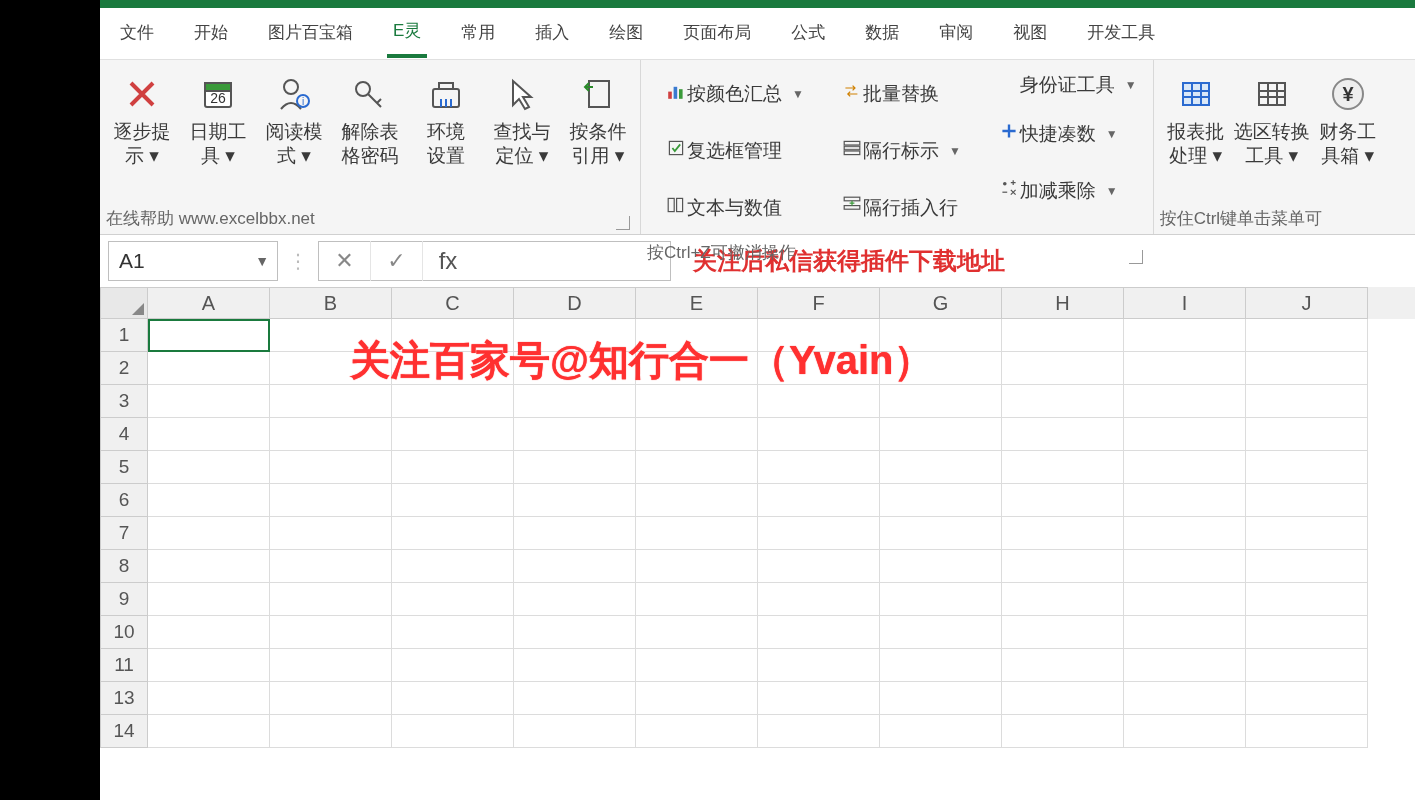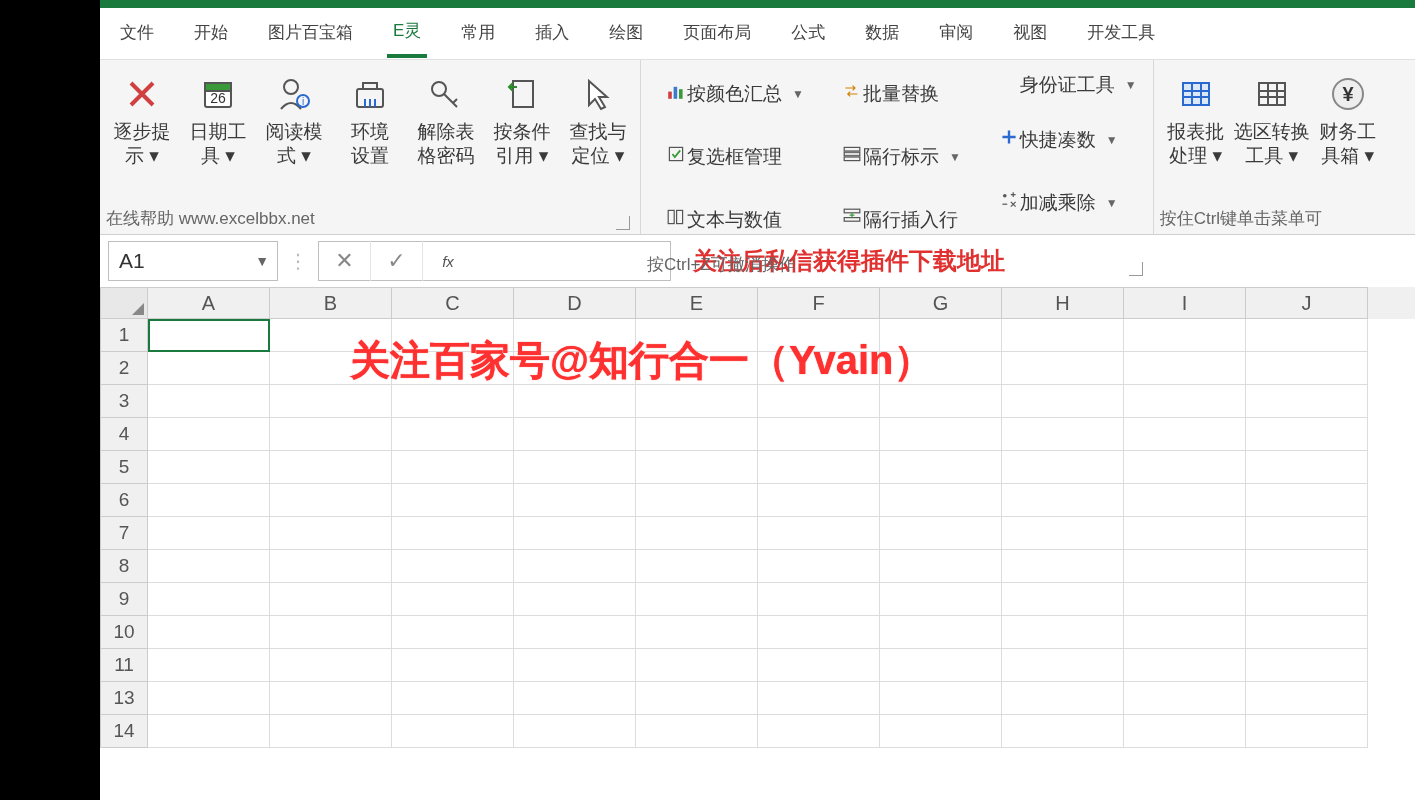--- a/index.html
+++ b/index.html
@@ -10,32 +10,32 @@
 .tab { font-size:17px; color:#444; cursor:pointer; padding:10px 6px 12px; }
 .tab.active { color:#1a7a3e; font-weight:500; border-bottom:4px solid #1a7a3e; }
 .ribbon { display:flex; height:175px; background:#f5f5f5; border-bottom:1px solid #d0d0d0; }
 .group { display:flex; flex-direction:column; border-right:1px solid #d8d8d8; padding:4px 6px 2px; }
 .group-body { display:flex; flex:1; align-items:flex-start; gap:4px; }
 .big-btn { display:flex; flex-direction:column; align-items:center; justify-content:flex-start; width:72px; padding:4px 2px; cursor:pointer; }
 .big-btn .ico { height:52px; display:flex; align-items:center; justify-content:center; font-size:34px; }
 .big-btn .lbl { font-size:19px; color:#3a3a3a; text-align:center; line-height:1.25; white-space:pre; }
 .group-label { font-size:17px; color:#666; text-align:left; padding:4px 0 2px; position:relative; }
 .launcher { position:absolute; right:4px; bottom:2px; width:14px; height:14px; border:1px solid #999; border-top:none; border-left:none; cursor:pointer; }
-.cmd-col { display:flex; flex-direction:column; gap:12px; padding:4px 8px; }
+.cmd-col { display:flex; flex-direction:column; gap:6px; padding:4px 8px; }
 .small-btn { display:flex; align-items:center; gap:6px; font-size:19px; color:#3a3a3a; cursor:pointer; white-space:nowrap; padding:4px 2px; }
 .small-btn .sico { width:24px; text-align:center; font-size:20px; }
 .dd { font-size:12px; color:#666; margin-left:4px; }
 .sep { width:1px; background:#d8d8d8; margin:6px 0; }
 .fbar { display:flex; align-items:center; height:52px; padding:6px 8px; gap:10px; background:#fff; }
 .namebox { width:170px; height:40px; border:1px solid #bfbfbf; background:#fff; display:flex; align-items:center; padding:0 10px; font-size:21px; color:#333; position:relative; }
 .namebox .dd2 { position:absolute; right:8px; color:#666; font-size:14px; }
 .dots { color:#bbb; font-size:20px; }
 .fx-wrap { display:flex; align-items:center; border:1px solid #bfbfbf; height:40px; }
 .fx-btn { width:52px; text-align:center; font-size:22px; color:#888; border-right:1px solid #e5e5e5; line-height:40px; cursor:pointer; }
-.fx-lbl { width:50px; text-align:center; font-style:italic; font-size:15px; color:#555; }
+.fx-lbl { width:50px; text-align:center; font-size:24px; color:#555; }
 .fx-val { flex:1; padding:0 12px; font-size:24px; font-weight:600; color:#e03030; }
 .sheet { position:relative; height:520px; background:#fff; overflow:hidden; }
 .col-head { display:flex; height:32px; background:#f0f0f0; }
 .corner { width:48px; border:1px solid #ccc; background:#e8e8e8; position:relative; }
 .corner::after { content:""; position:absolute; right:3px; bottom:3px; width:0; height:0; border-left:12px solid transparent; border-bottom:12px solid #888; }
 .ch { width:122px; border:1px solid #ccc; border-left:none; text-align:center; font-size:20px; color:#555; line-height:30px; }
 .rows { }
 .row { display:flex; height:33px; }
 .rh { width:48px; border:1px solid #ccc; border-top:none; background:#f0f0f0; text-align:center; font-size:19px; color:#555; line-height:32px; }
 .cell { width:122px; border-right:1px solid #dcdcdc; border-bottom:1px solid #dcdcdc; }
@@ -97,56 +97,56 @@
                 <circle cx="28" cy="26" r="6" stroke="#2a6ad0"></circle>
                 <text x="28" y="30" font-size="10" fill="#2a6ad0" stroke="none" text-anchor="middle">i</text>
               </svg>
             </div>
             <div class="lbl">阅读模
 式 ▾</div>
           </div>
           <div class="big-btn">
             <div class="ico">
               <svg width="38" height="38" viewBox="0 0 38 38" fill="none" stroke="#555" stroke-width="2">
+                <circle cx="12" cy="14" r="7"></circle>
+                <path d="M17 19 L30 32 M26 28 L30 24"></path>
+              </svg>
+            </div>
+            <div class="lbl">解除表
+格密码</div>
+          </div>
+          <div class="big-btn">
+            <div class="ico">
+              <svg width="38" height="38" viewBox="0 0 38 38" fill="none" stroke="#555" stroke-width="2">
                 <rect x="6" y="14" width="26" height="18" rx="2"></rect>
                 <rect x="12" y="8" width="14" height="6"></rect>
                 <path d="M14 24 L14 32 M19 24 L19 32 M24 24 L24 32" stroke="#2a6ad0"></path>
               </svg>
             </div>
             <div class="lbl">环境
 设置</div>
           </div>
           <div class="big-btn">
             <div class="ico">
               <svg width="38" height="38" viewBox="0 0 38 38" fill="none" stroke="#555" stroke-width="2">
-                <circle cx="12" cy="14" r="7"></circle>
-                <path d="M17 19 L30 32 M26 28 L30 24"></path>
-              </svg>
-            </div>
-            <div class="lbl">解除表
-格密码</div>
+                <path d="M10 6 L10 30 L16 24 L22 34 L26 32 L20 22 L28 22 Z" fill="#fff"></path>
+              </svg>
+            </div>
+            <div class="lbl">查找与
+定位 ▾</div>
           </div>
           <div class="big-btn">
             <div class="ico">
               <svg width="38" height="38" viewBox="0 0 38 38" fill="none" stroke="#555" stroke-width="2">
                 <rect x="10" y="6" width="20" height="26"></rect>
                 <path d="M6 12 L14 12 M10 8 L6 12 L10 16" stroke="#2a8a2a"></path>
               </svg>
             </div>
             <div class="lbl">按条件
 引用 ▾</div>
-          </div>
-          <div class="big-btn">
-            <div class="ico">
-              <svg width="38" height="38" viewBox="0 0 38 38" fill="none" stroke="#555" stroke-width="2">
-                <path d="M10 6 L10 30 L16 24 L22 34 L26 32 L20 22 L28 22 Z" fill="#fff"></path>
-              </svg>
-            </div>
-            <div class="lbl">查找与
-定位 ▾</div>
           </div>
         </div>
       <div class="group-label">
         <span>在线帮助  www.excelbbx.net</span>
         <span class="launcher"></span>
       </div>
     </div>
 
     <div class="group" style="flex:0 0 auto;">
       <div class="group-body">

